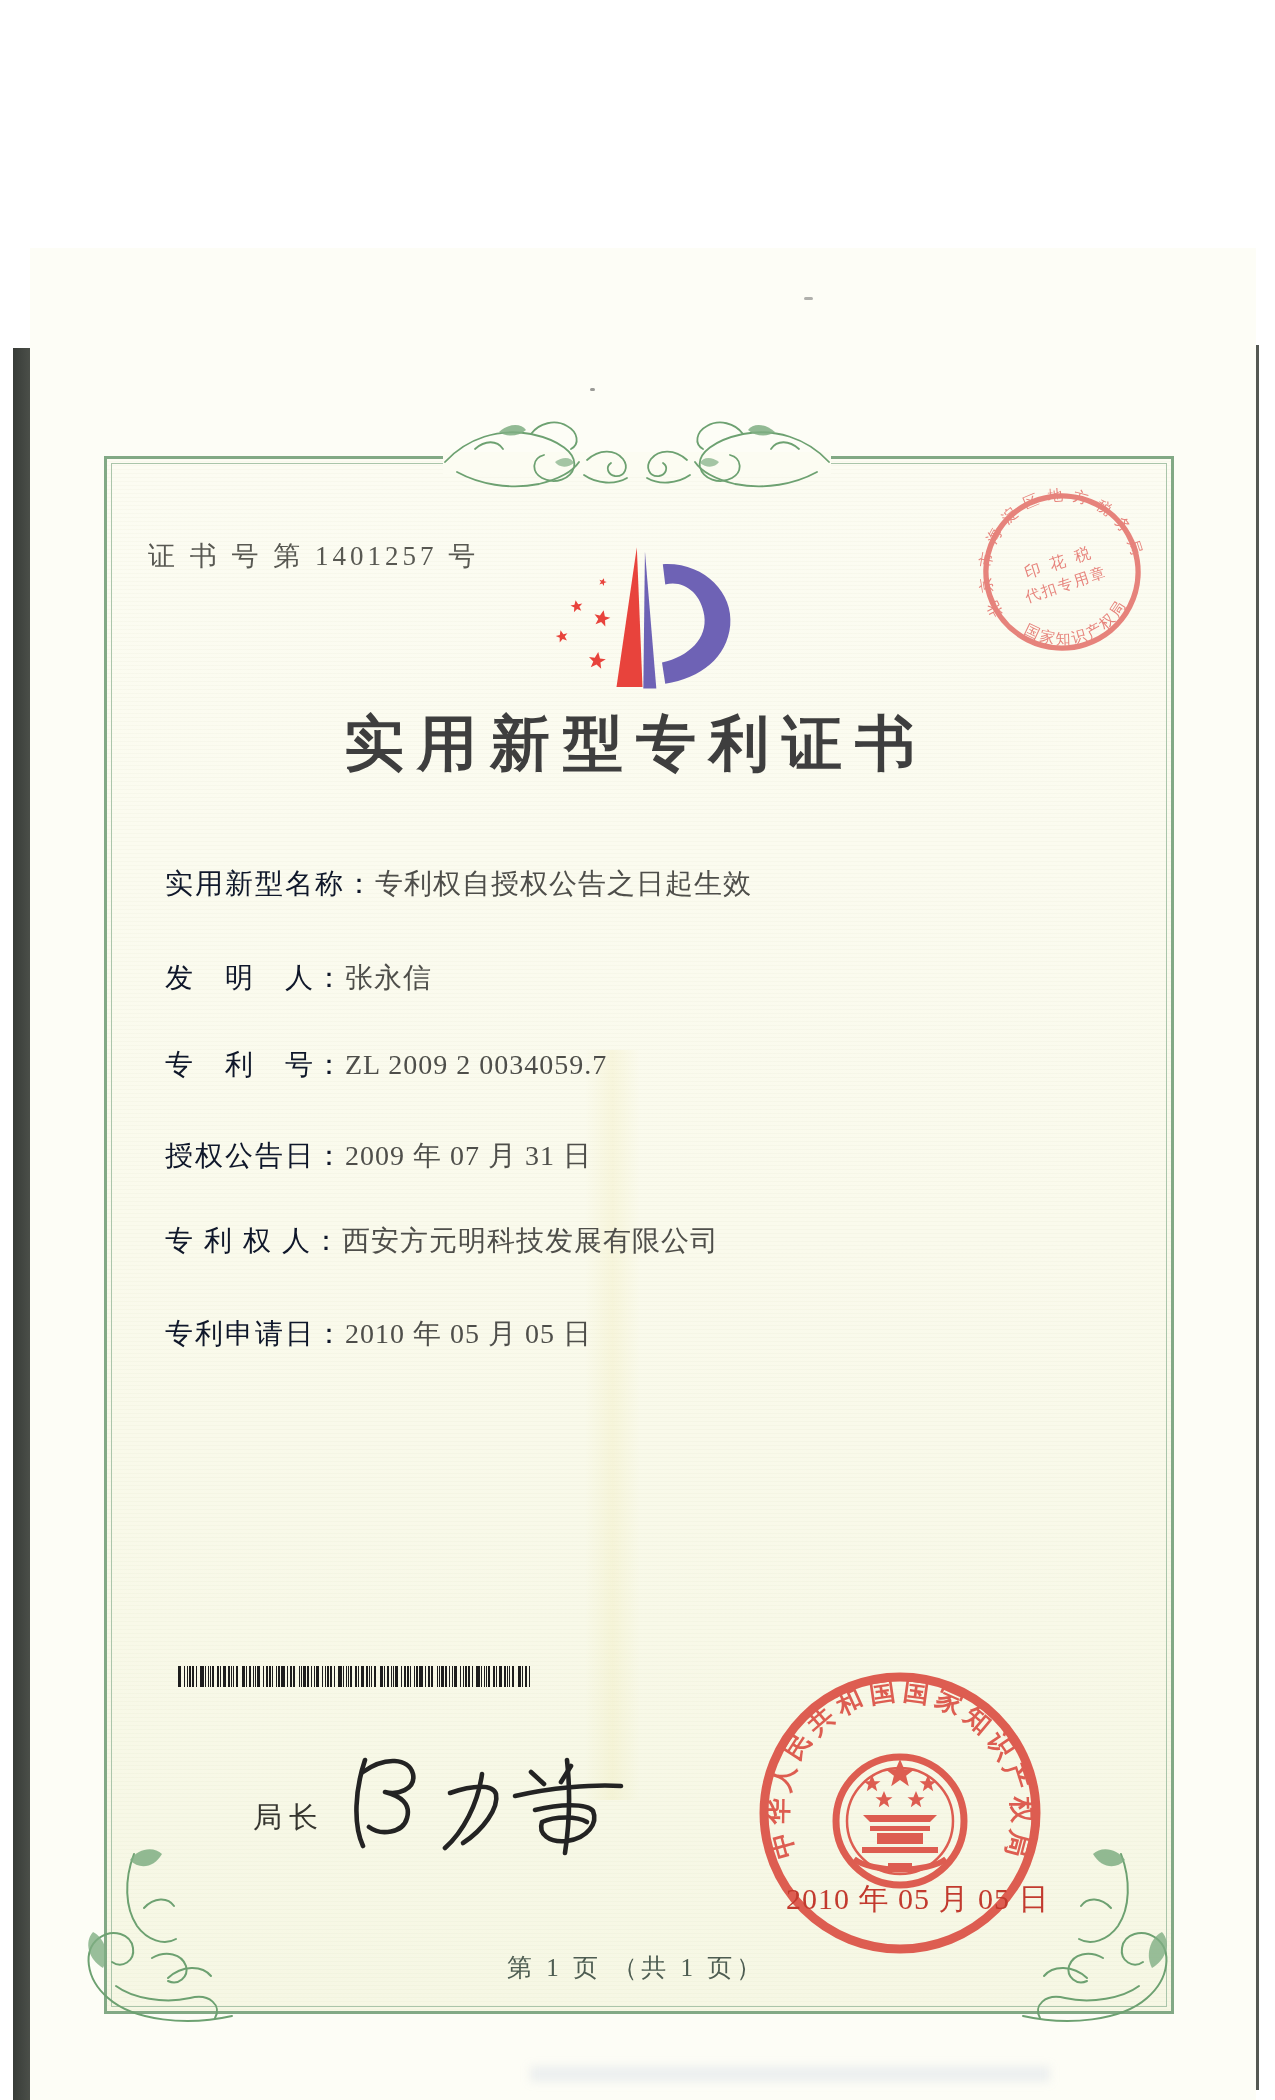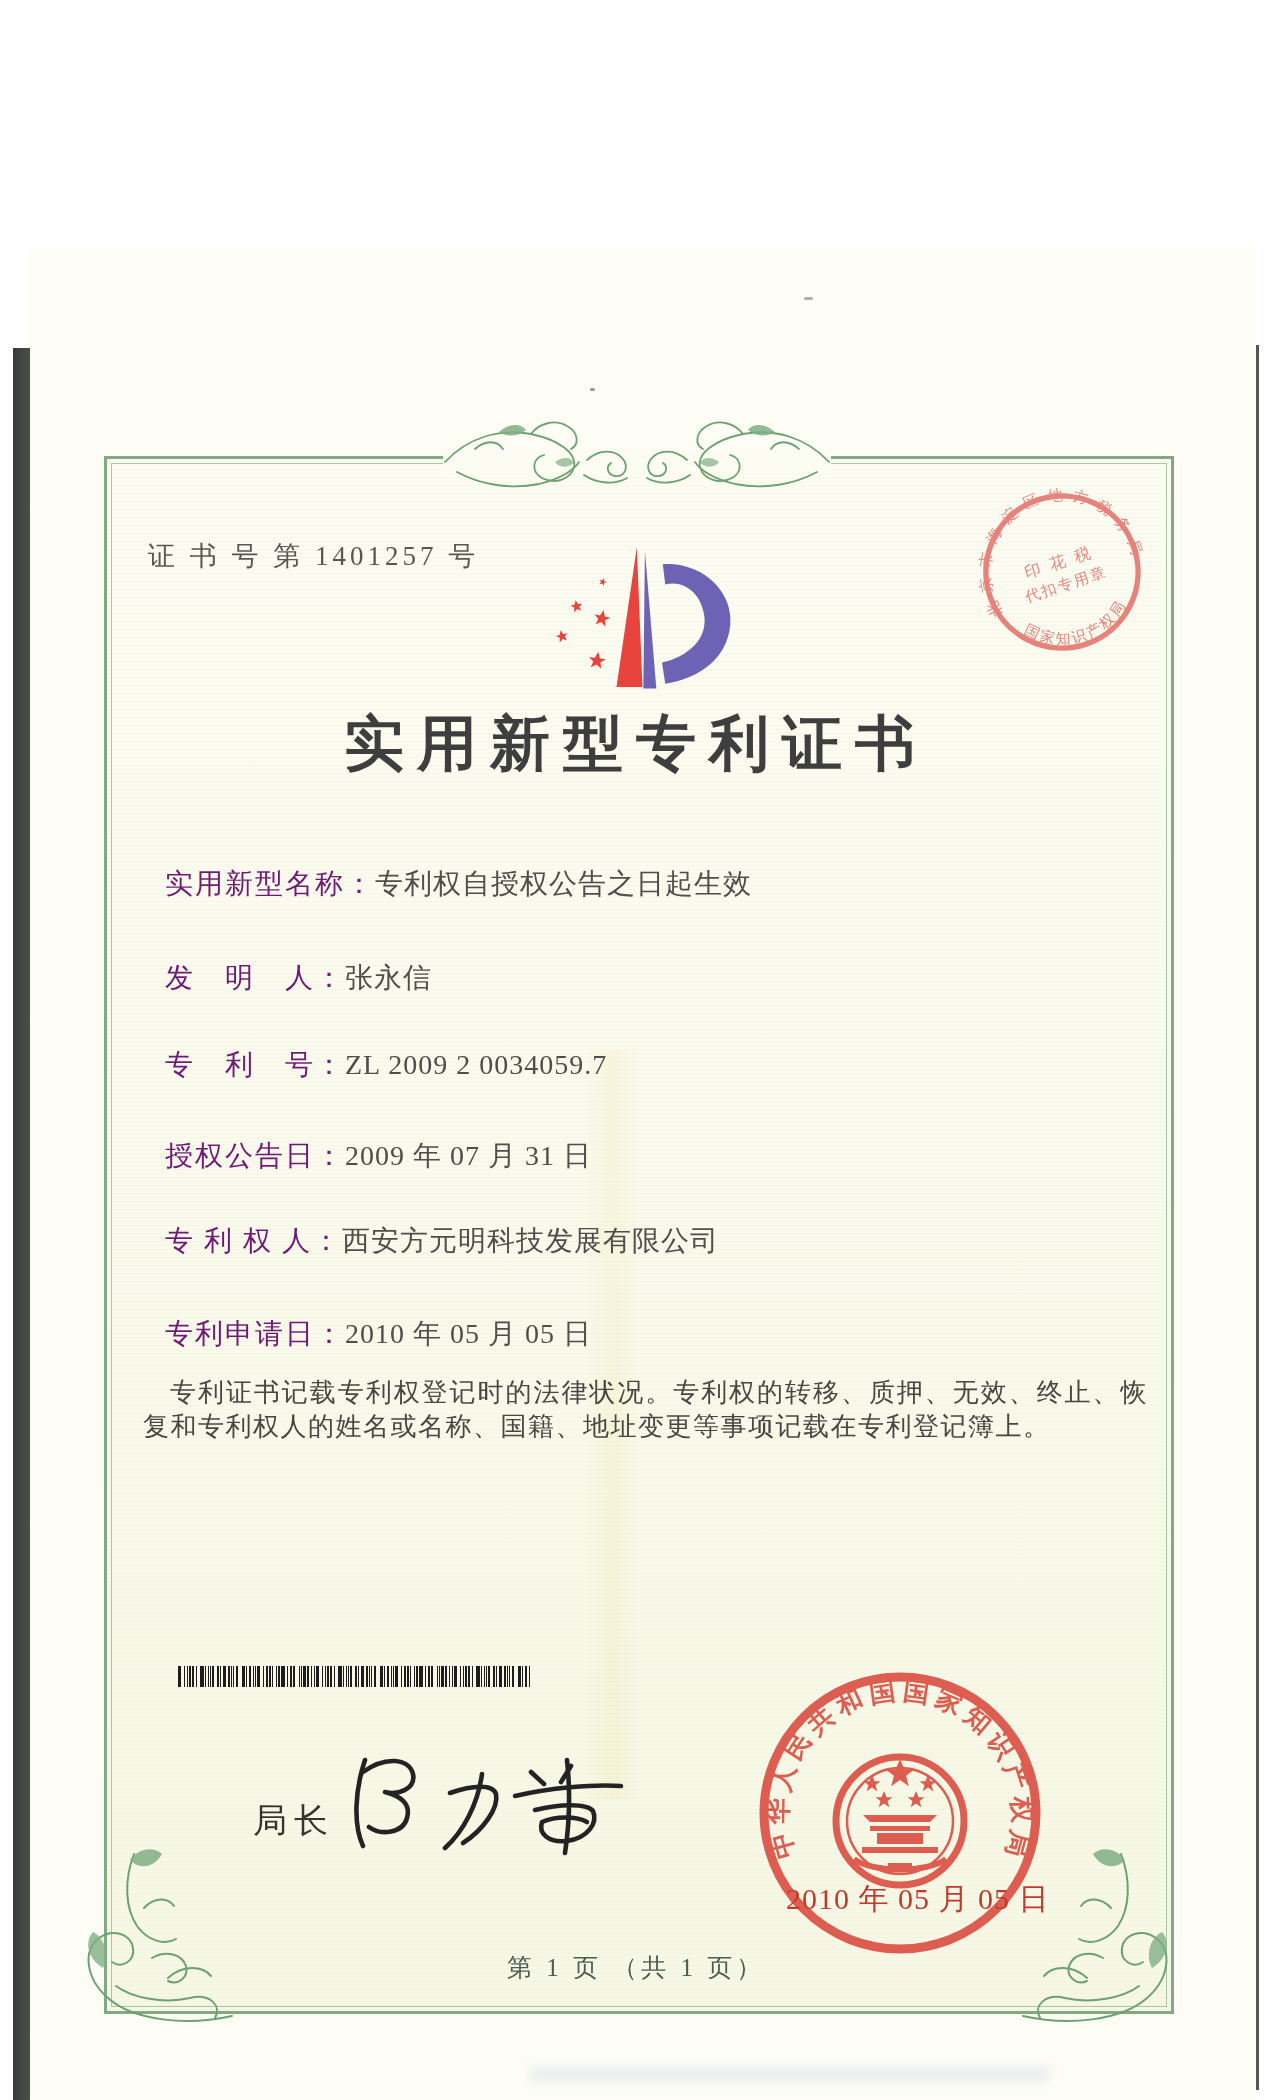--- a/index.html
+++ b/index.html
@@ -30,31 +30,31 @@
   .frame-inner{position:absolute;left:4px;top:4px;right:4px;bottom:4px;border:1px solid #aac5aa;}
 
   .ornament{color:#6da171;}
 
   
   .cert-no{left:148px;top:538px;font-size:27px;color:#585852;letter-spacing:4px;}
   .title{left:104px;top:704px;width:1064px;margin:0;text-align:center;
     font-size:60px;font-weight:600;color:#3e3e3e;letter-spacing:13px;}
   .fields{left:165px;top:865px;width:980px;}
   .field{position:absolute;left:0;font-size:28px;color:#4e4e4a;white-space:nowrap;}
-  .field .flabel{letter-spacing:2px;color:#701a75;text-align:center;}
+  .field .flabel{letter-spacing:2px;color:#0f172a;text-align:center;}
   .field .fvalue{letter-spacing:1px;}
   .f0{top:0px;} .f1{top:94px;} .f2{top:181px;} .f3{top:272px;} .f4{top:357px;} .f5{top:450px;}
 
   .body-text{left:143px;top:1376px;width:1005px;font-size:26px;line-height:33.5px;
     color:#474742;letter-spacing:1.5px;text-align:justify;}
   .body-text p{margin:0;text-indent:27px;}
 
   .barcode{left:178px;top:1666px;width:362px;height:21px;font-size:0;white-space:nowrap;overflow:hidden;}
 
-  .sig-title{left:253px;top:1798px;font-size:34px;color:#35352f;letter-spacing:7px;}
+  .sig-title{left:253px;top:1798px;font-size:29px;color:#35352f;letter-spacing:7px;}
   .sig-svg{left:335px;top:1748px;}
 
   .tax-stamp{left:977px;top:487px;width:170px;height:170px;transform:rotate(-18deg);opacity:0.88;}
   .big-seal{left:750px;top:1663px;width:300px;height:300px;opacity:0.93;}
   .seal-date{left:786px;top:1879px;font-size:30px;color:#c23a2e;letter-spacing:1px;white-space:nowrap;}
 
   .footer{left:104px;top:1951px;width:1064px;text-align:center;font-size:25px;
     color:#4d5c51;letter-spacing:4px;}
 
   svg text{font-family:"Liberation Serif","DejaVu Serif",serif;}
@@ -156,21 +156,20 @@
 <div class="abs fields">
   <div class="field f0"><span class="flabel">实用新型名称：</span><span class="fvalue">专利权自授权公告之日起生效</span></div>
   <div class="field f1"><span class="flabel">发　明　人：</span><span class="fvalue">张永信</span></div>
   <div class="field f2"><span class="flabel">专　利　号：</span><span class="fvalue">ZL 2009 2 0034059.7</span></div>
   <div class="field f3"><span class="flabel">授权公告日：</span><span class="fvalue">2009 年 07 月 31 日</span></div>
   <div class="field f4"><span class="flabel">专 利 权 人：</span><span class="fvalue">西安方元明科技发展有限公司</span></div>
   <div class="field f5"><span class="flabel">专利申请日：</span><span class="fvalue">2010 年 05 月 05 日</span></div>
 </div>
 
 <div class="abs body-text">
-  <p>专利证书记载专利权登记时的法律状况。专利权的转移、质押、无效、终止、恢复和专利权人的姓名或名称、国籍、地址变更等事项记载在专利登记簿上。</p>
 </div>
 
 <div class="abs barcode"><span style="display:inline-block;width:3px;height:21px;background:#1d1d1d;margin-right:3px"></span><span style="display:inline-block;width:1px;height:21px;background:#1d1d1d;margin-right:2px"></span><span style="display:inline-block;width:1px;height:21px;background:#1d1d1d;margin-right:1px"></span><span style="display:inline-block;width:2px;height:21px;background:#1d1d1d;margin-right:1px"></span><span style="display:inline-block;width:2px;height:21px;background:#1d1d1d;margin-right:2px"></span><span style="display:inline-block;width:1px;height:21px;background:#1d1d1d;margin-right:3px"></span><span style="display:inline-block;width:4px;height:21px;background:#1d1d1d;margin-right:1px"></span><span style="display:inline-block;width:1px;height:21px;background:#1d1d1d;margin-right:2px"></span><span style="display:inline-block;width:1px;height:21px;background:#1d1d1d;margin-right:1px"></span><span style="display:inline-block;width:1px;height:21px;background:#1d1d1d;margin-right:1px"></span><span style="display:inline-block;width:2px;height:21px;background:#1d1d1d;margin-right:3px"></span><span style="display:inline-block;width:2px;height:21px;background:#1d1d1d;margin-right:1px"></span><span style="display:inline-block;width:1px;height:21px;background:#1d1d1d;margin-right:2px"></span><span style="display:inline-block;width:3px;height:21px;background:#1d1d1d;margin-right:2px"></span><span style="display:inline-block;width:2px;height:21px;background:#1d1d1d;margin-right:1px"></span><span style="display:inline-block;width:1px;height:21px;background:#1d1d1d;margin-right:1px"></span><span style="display:inline-block;width:1px;height:21px;background:#1d1d1d;margin-right:2px"></span><span style="display:inline-block;width:2px;height:21px;background:#1d1d1d;margin-right:4px"></span><span style="display:inline-block;width:3px;height:21px;background:#1d1d1d;margin-right:1px"></span><span style="display:inline-block;width:1px;height:21px;background:#1d1d1d;margin-right:2px"></span><span style="display:inline-block;width:2px;height:21px;background:#1d1d1d;margin-right:2px"></span><span style="display:inline-block;width:1px;height:21px;background:#1d1d1d;margin-right:1px"></span><span style="display:inline-block;width:1px;height:21px;background:#1d1d1d;margin-right:1px"></span><span style="display:inline-block;width:3px;height:21px;background:#1d1d1d;margin-right:3px"></span><span style="display:inline-block;width:1px;height:21px;background:#1d1d1d;margin-right:2px"></span><span style="display:inline-block;width:2px;height:21px;background:#1d1d1d;margin-right:1px"></span><span style="display:inline-block;width:2px;height:21px;background:#1d1d1d;margin-right:1px"></span><span style="display:inline-block;width:1px;height:21px;background:#1d1d1d;margin-right:3px"></span><span style="display:inline-block;width:1px;height:21px;background:#1d1d1d;margin-right:1px"></span><span style="display:inline-block;width:2px;height:21px;background:#1d1d1d;margin-right:1px"></span><span style="display:inline-block;width:4px;height:21px;background:#1d1d1d;margin-right:2px"></span><span style="display:inline-block;width:1px;height:21px;background:#1d1d1d;margin-right:2px"></span><span style="display:inline-block;width:2px;height:21px;background:#1d1d1d;margin-right:1px"></span><span style="display:inline-block;width:2px;height:21px;background:#1d1d1d;margin-right:4px"></span><span style="display:inline-block;width:1px;height:21px;background:#1d1d1d;margin-right:1px"></span><span style="display:inline-block;width:1px;height:21px;background:#1d1d1d;margin-right:1px"></span><span style="display:inline-block;width:3px;height:21px;background:#1d1d1d;margin-right:1px"></span><span style="display:inline-block;width:2px;height:21px;background:#1d1d1d;margin-right:2px"></span><span style="display:inline-block;width:1px;height:21px;background:#1d1d1d;margin-right:2px"></span><span style="display:inline-block;width:1px;height:21px;background:#1d1d1d;margin-right:1px"></span><span style="display:inline-block;width:3px;height:21px;background:#1d1d1d;margin-right:3px"></span><span style="display:inline-block;width:1px;height:21px;background:#1d1d1d;margin-right:2px"></span><span style="display:inline-block;width:1px;height:21px;background:#1d1d1d;margin-right:1px"></span><span style="display:inline-block;width:2px;height:21px;background:#1d1d1d;margin-right:1px"></span><span style="display:inline-block;width:2px;height:21px;background:#1d1d1d;margin-right:2px"></span><span style="display:inline-block;width:1px;height:21px;background:#1d1d1d;margin-right:3px"></span><span style="display:inline-block;width:4px;height:21px;background:#1d1d1d;margin-right:1px"></span><span style="display:inline-block;width:1px;height:21px;background:#1d1d1d;margin-right:2px"></span><span style="display:inline-block;width:1px;height:21px;background:#1d1d1d;margin-right:1px"></span><span style="display:inline-block;width:1px;height:21px;background:#1d1d1d;margin-right:1px"></span><span style="display:inline-block;width:2px;height:21px;background:#1d1d1d;margin-right:3px"></span><span style="display:inline-block;width:2px;height:21px;background:#1d1d1d;margin-right:1px"></span><span style="display:inline-block;width:1px;height:21px;background:#1d1d1d;margin-right:2px"></span><span style="display:inline-block;width:3px;height:21px;background:#1d1d1d;margin-right:2px"></span><span style="display:inline-block;width:2px;height:21px;background:#1d1d1d;margin-right:1px"></span><span style="display:inline-block;width:1px;height:21px;background:#1d1d1d;margin-right:1px"></span><span style="display:inline-block;width:1px;height:21px;background:#1d1d1d;margin-right:2px"></span><span style="display:inline-block;width:2px;height:21px;background:#1d1d1d;margin-right:4px"></span><span style="display:inline-block;width:3px;height:21px;background:#1d1d1d;margin-right:1px"></span><span style="display:inline-block;width:1px;height:21px;background:#1d1d1d;margin-right:2px"></span><span style="display:inline-block;width:2px;height:21px;background:#1d1d1d;margin-right:2px"></span><span style="display:inline-block;width:1px;height:21px;background:#1d1d1d;margin-right:1px"></span><span style="display:inline-block;width:1px;height:21px;background:#1d1d1d;margin-right:1px"></span><span style="display:inline-block;width:3px;height:21px;background:#1d1d1d;margin-right:3px"></span><span style="display:inline-block;width:1px;height:21px;background:#1d1d1d;margin-right:2px"></span><span style="display:inline-block;width:2px;height:21px;background:#1d1d1d;margin-right:1px"></span><span style="display:inline-block;width:2px;height:21px;background:#1d1d1d;margin-right:1px"></span><span style="display:inline-block;width:1px;height:21px;background:#1d1d1d;margin-right:3px"></span><span style="display:inline-block;width:1px;height:21px;background:#1d1d1d;margin-right:1px"></span><span style="display:inline-block;width:2px;height:21px;background:#1d1d1d;margin-right:1px"></span><span style="display:inline-block;width:4px;height:21px;background:#1d1d1d;margin-right:2px"></span><span style="display:inline-block;width:1px;height:21px;background:#1d1d1d;margin-right:2px"></span><span style="display:inline-block;width:2px;height:21px;background:#1d1d1d;margin-right:1px"></span><span style="display:inline-block;width:2px;height:21px;background:#1d1d1d;margin-right:4px"></span><span style="display:inline-block;width:1px;height:21px;background:#1d1d1d;margin-right:1px"></span><span style="display:inline-block;width:1px;height:21px;background:#1d1d1d;margin-right:1px"></span><span style="display:inline-block;width:3px;height:21px;background:#1d1d1d;margin-right:1px"></span><span style="display:inline-block;width:2px;height:21px;background:#1d1d1d;margin-right:2px"></span><span style="display:inline-block;width:1px;height:21px;background:#1d1d1d;margin-right:2px"></span><span style="display:inline-block;width:1px;height:21px;background:#1d1d1d;margin-right:1px"></span><span style="display:inline-block;width:3px;height:21px;background:#1d1d1d;margin-right:3px"></span><span style="display:inline-block;width:1px;height:21px;background:#1d1d1d;margin-right:2px"></span><span style="display:inline-block;width:1px;height:21px;background:#1d1d1d;margin-right:1px"></span><span style="display:inline-block;width:2px;height:21px;background:#1d1d1d;margin-right:1px"></span><span style="display:inline-block;width:2px;height:21px;background:#1d1d1d;margin-right:2px"></span><span style="display:inline-block;width:1px;height:21px;background:#1d1d1d;margin-right:3px"></span><span style="display:inline-block;width:4px;height:21px;background:#1d1d1d;margin-right:1px"></span><span style="display:inline-block;width:1px;height:21px;background:#1d1d1d;margin-right:2px"></span><span style="display:inline-block;width:1px;height:21px;background:#1d1d1d;margin-right:1px"></span><span style="display:inline-block;width:1px;height:21px;background:#1d1d1d;margin-right:1px"></span><span style="display:inline-block;width:2px;height:21px;background:#1d1d1d;margin-right:3px"></span><span style="display:inline-block;width:2px;height:21px;background:#1d1d1d;margin-right:1px"></span><span style="display:inline-block;width:1px;height:21px;background:#1d1d1d;margin-right:2px"></span><span style="display:inline-block;width:3px;height:21px;background:#1d1d1d;margin-right:2px"></span><span style="display:inline-block;width:2px;height:21px;background:#1d1d1d;margin-right:1px"></span><span style="display:inline-block;width:1px;height:21px;background:#1d1d1d;margin-right:1px"></span><span style="display:inline-block;width:1px;height:21px;background:#1d1d1d;margin-right:2px"></span><span style="display:inline-block;width:2px;height:21px;background:#1d1d1d;margin-right:4px"></span><span style="display:inline-block;width:3px;height:21px;background:#1d1d1d;margin-right:1px"></span><span style="display:inline-block;width:1px;height:21px;background:#1d1d1d;margin-right:2px"></span><span style="display:inline-block;width:2px;height:21px;background:#1d1d1d;margin-right:2px"></span><span style="display:inline-block;width:1px;height:21px;background:#1d1d1d;margin-right:1px"></span></div>
 
 <span class="abs sig-title">局长</span>
 <svg class="abs sig-svg" width="290" height="110" viewBox="0 0 290 110" aria-label="田力普">
   <g stroke="#232323" stroke-width="4.6" fill="none" stroke-linecap="round" stroke-linejoin="round">
     <path d="M30,12 C20,42 18,76 28,98"></path>
     <path d="M28,24 C50,8 74,10 78,26 C81,42 62,47 50,44 C66,48 76,56 72,70 C68,85 46,88 34,79"></path>
     <path d="M115,45 C138,37 158,36 161,46 C164,60 148,82 128,95"></path>

